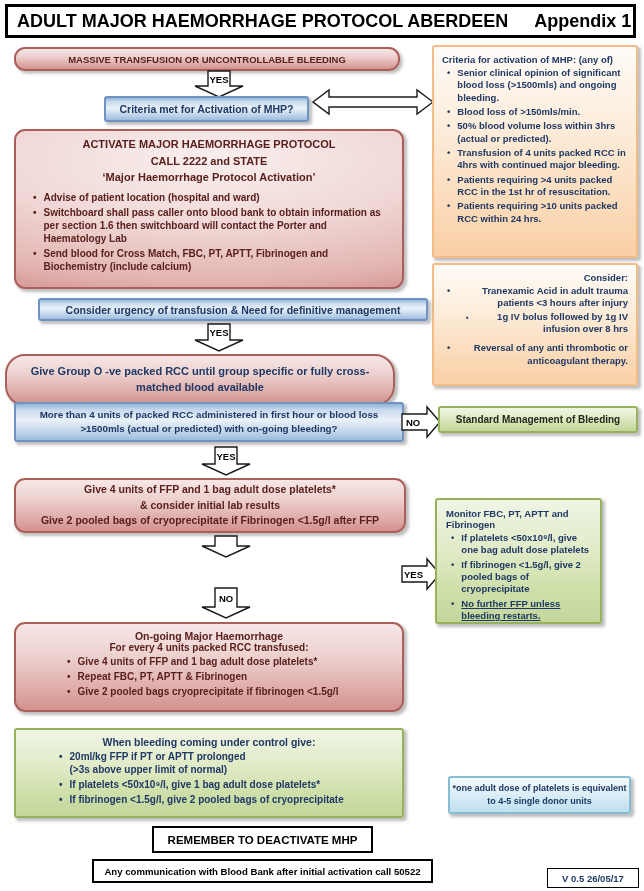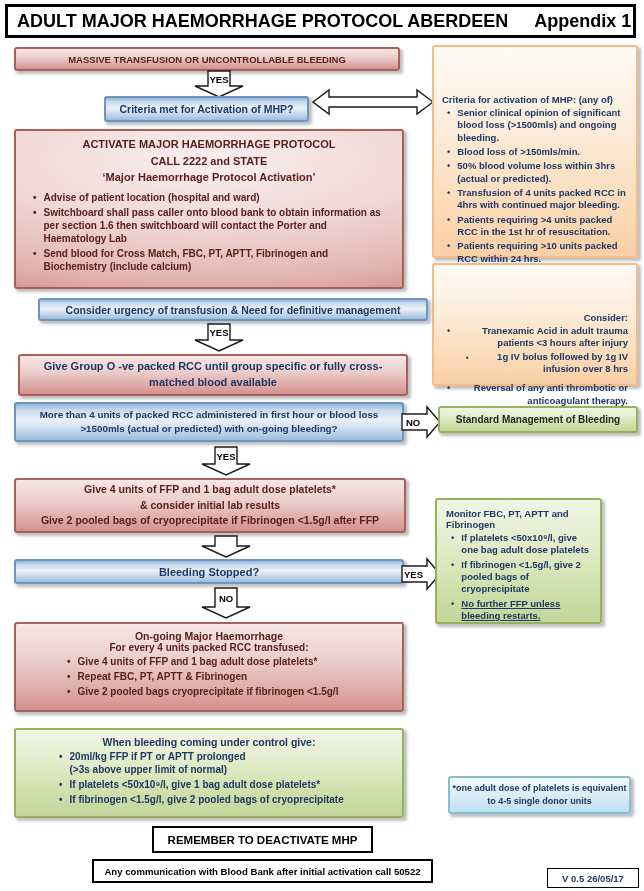--- a/index.html
+++ b/index.html
@@ -11,42 +11,42 @@
   .shadow{box-shadow:2.5px 2.5px 3px rgba(110,110,110,.45);}
   .pink{background:linear-gradient(180deg,#f6e7e6 0%,#eccfcd 40%,#dda9a6 78%,#d3918e 100%);border:2px solid #aa5f5c;}
   .pink2{background:radial-gradient(ellipse 120% 95% at 50% 18%,#f9efee 0%,#f0d8d6 45%,#e2b4b1 82%,#d3918e 100%);border:2px solid #aa5f5c;}
   .blue{background:linear-gradient(180deg,#94b3d9 0%,#c6d9ed 16%,#eaf1f8 45%,#d7e4f2 60%,#b1cae5 88%,#9cbadd 100%);border:2px solid #6f94c2;}
   .green{background:linear-gradient(180deg,#f0f5e5 0%,#e1ebc8 40%,#cfe0ab 72%,#c3d69b 100%);border:2px solid #97b25a;}
   .peach{background:linear-gradient(180deg,#fefbf7 0%,#fcecd9 40%,#fbddbd 72%,#f9cfa6 100%);border:2px solid #f5bc86;}
   .lightblue{background:linear-gradient(180deg,#f5fafd 0%,#ddeef6 45%,#bedff0 100%);border:2px solid #85bdd3;}
   .whitebox{background:#fff;border:2px solid #000;border-radius:0;}
   .center{display:flex;flex-direction:column;align-items:center;justify-content:center;text-align:center;}
   .pre{white-space:pre-line;}
-  .maroon{color:#5a201d;}
+  .maroon{color:#5a201d;border-radius:11px;}
   .navy{color:#1f3864;}
   .dark{color:#24291d;}
   .black{color:#000;}
   .fs9{font-size:9px;}  .fs95{font-size:9.5px;} .fs98{font-size:9.8px;}
   .fs10{font-size:10px;}.fs105{font-size:10.5px;}
   .fs11{font-size:11px;}.fs115{font-size:11.5px;}
   .b{display:flex;margin-top:2px;line-height:1.3;}
   .b::before{content:"\2022";flex:0 0 auto;margin:0 7px 0 5px;}
   .bt{flex:1;}
   .sb{display:flex;margin:1px 0 1px 24px;line-height:1.3;}
   .sb::before{content:"\25AA";flex:0 0 auto;margin:0 7px 0 0;font-size:8px;padding-top:2px;}
   .u{text-decoration:underline;}
   #title-box{left:5px;top:4px;width:631px;height:34px;border:3px solid #000;background:#fff;
     display:flex;align-items:center;padding-left:9px;border-radius:0;}
   .title-main{font-size:18px;color:#000;}
   .title-appendix{font-size:18px;color:#000;margin-left:26px;}
   .arrow{position:absolute;}
   .arrow polygon{fill:#ffffff;stroke:#1a1a1a;stroke-width:1.4;}
   .arrow text{font-family:"Liberation Sans",sans-serif;font-weight:bold;font-size:9.5px;fill:#000;text-anchor:middle;}
   .panel-pad{padding:7px 8px;}
-  .heading-gap{margin-bottom:2px;margin-top:40px;}
+  .heading-gap{margin-bottom:2px;}
 </style>
 </head>
 <body>
 
 <div id="page">
 
   <div id="title-box" class="box">
     <span class="title-main">ADULT MAJOR HAEMORRHAGE PROTOCOL ABERDEEN</span>
     <span class="title-appendix">Appendix 1</span>
   </div>
@@ -124,21 +124,21 @@
 
   <div class="box blue shadow center fs105 navy" style="left:14px;top:298px;width:390px;height:23px;margin-left:24px;">
     <span>Consider urgency of transfusion &amp; Need for definitive management</span>
   </div>
 
   <svg class="arrow" style="left:193px;top:323px;" width="52" height="29" viewBox="0 0 52 29">
     <polygon points="15,1 37,1 37,17 50,17 26,28 2,17 15,17"></polygon>
     <text x="26" y="13">YES</text>
   </svg>
 
-  <div class="box pink shadow center fs11 navy pre" style="left:18px;top:354px;width:390px;height:42px;line-height:1.45;">
+  <div class="box pink shadow center fs11 navy pre" style="left:5px;top:354px;width:390px;height:52px;line-height:1.45;border-radius:20px;">
     <span class="pre">Give Group O -ve packed RCC until group specific or fully cross-
 matched blood available</span>
   </div>
 
   <div class="box blue shadow center fs98 navy" style="left:14px;top:402px;width:390px;height:40px;line-height:1.45;">
     <span class="pre">More than 4 units of packed RCC administered in first hour or blood loss
 &gt;1500mls (actual or predicted) with on-going bleeding?</span>
   </div>
 
   <svg class="arrow" style="left:401px;top:405px;" width="40" height="34" viewBox="0 0 40 34">
@@ -158,23 +158,20 @@
   <div class="box pink shadow center fs105 maroon" style="left:14px;top:478px;width:392px;height:55px;line-height:1.5;">
     <div>Give 4 units of FFP and 1 bag adult dose platelets*</div>
     <div>&amp; consider initial lab results</div>
     <div>Give 2 pooled bags of cryoprecipitate if Fibrinogen &lt;1.5g/l after FFP</div>
   </div>
 
   <svg class="arrow" style="left:200px;top:535px;" width="52" height="23" viewBox="0 0 52 23">
     <polygon points="15,1 37,1 37,11 50,11 26,22 2,11 15,11"></polygon>
   </svg>
 
-  <div class="box blue shadow center fs11 navy" style="left:14px;top:559px;width:390px;height:25px;">
-    <span>Bleeding Stopped?</span>
-  </div>
 
   <svg class="arrow" style="left:401px;top:556px;" width="40" height="36" viewBox="0 0 40 36">
     <polygon points="1,10 26,10 26,3 39,18 26,33 26,26 1,26"></polygon>
     <text x="12.5" y="21.5">YES</text>
   </svg>
 
   <div class="box green shadow fs95 navy" style="left:435px;top:498px;width:167px;height:126px;padding:8px 9px;">
     <div>Monitor FBC, PT, APTT and Fibrinogen</div>
     <div class="b">
         <span class="bt">If platelets &lt;50x10⁹/l, give one bag adult dose platelets</span>

